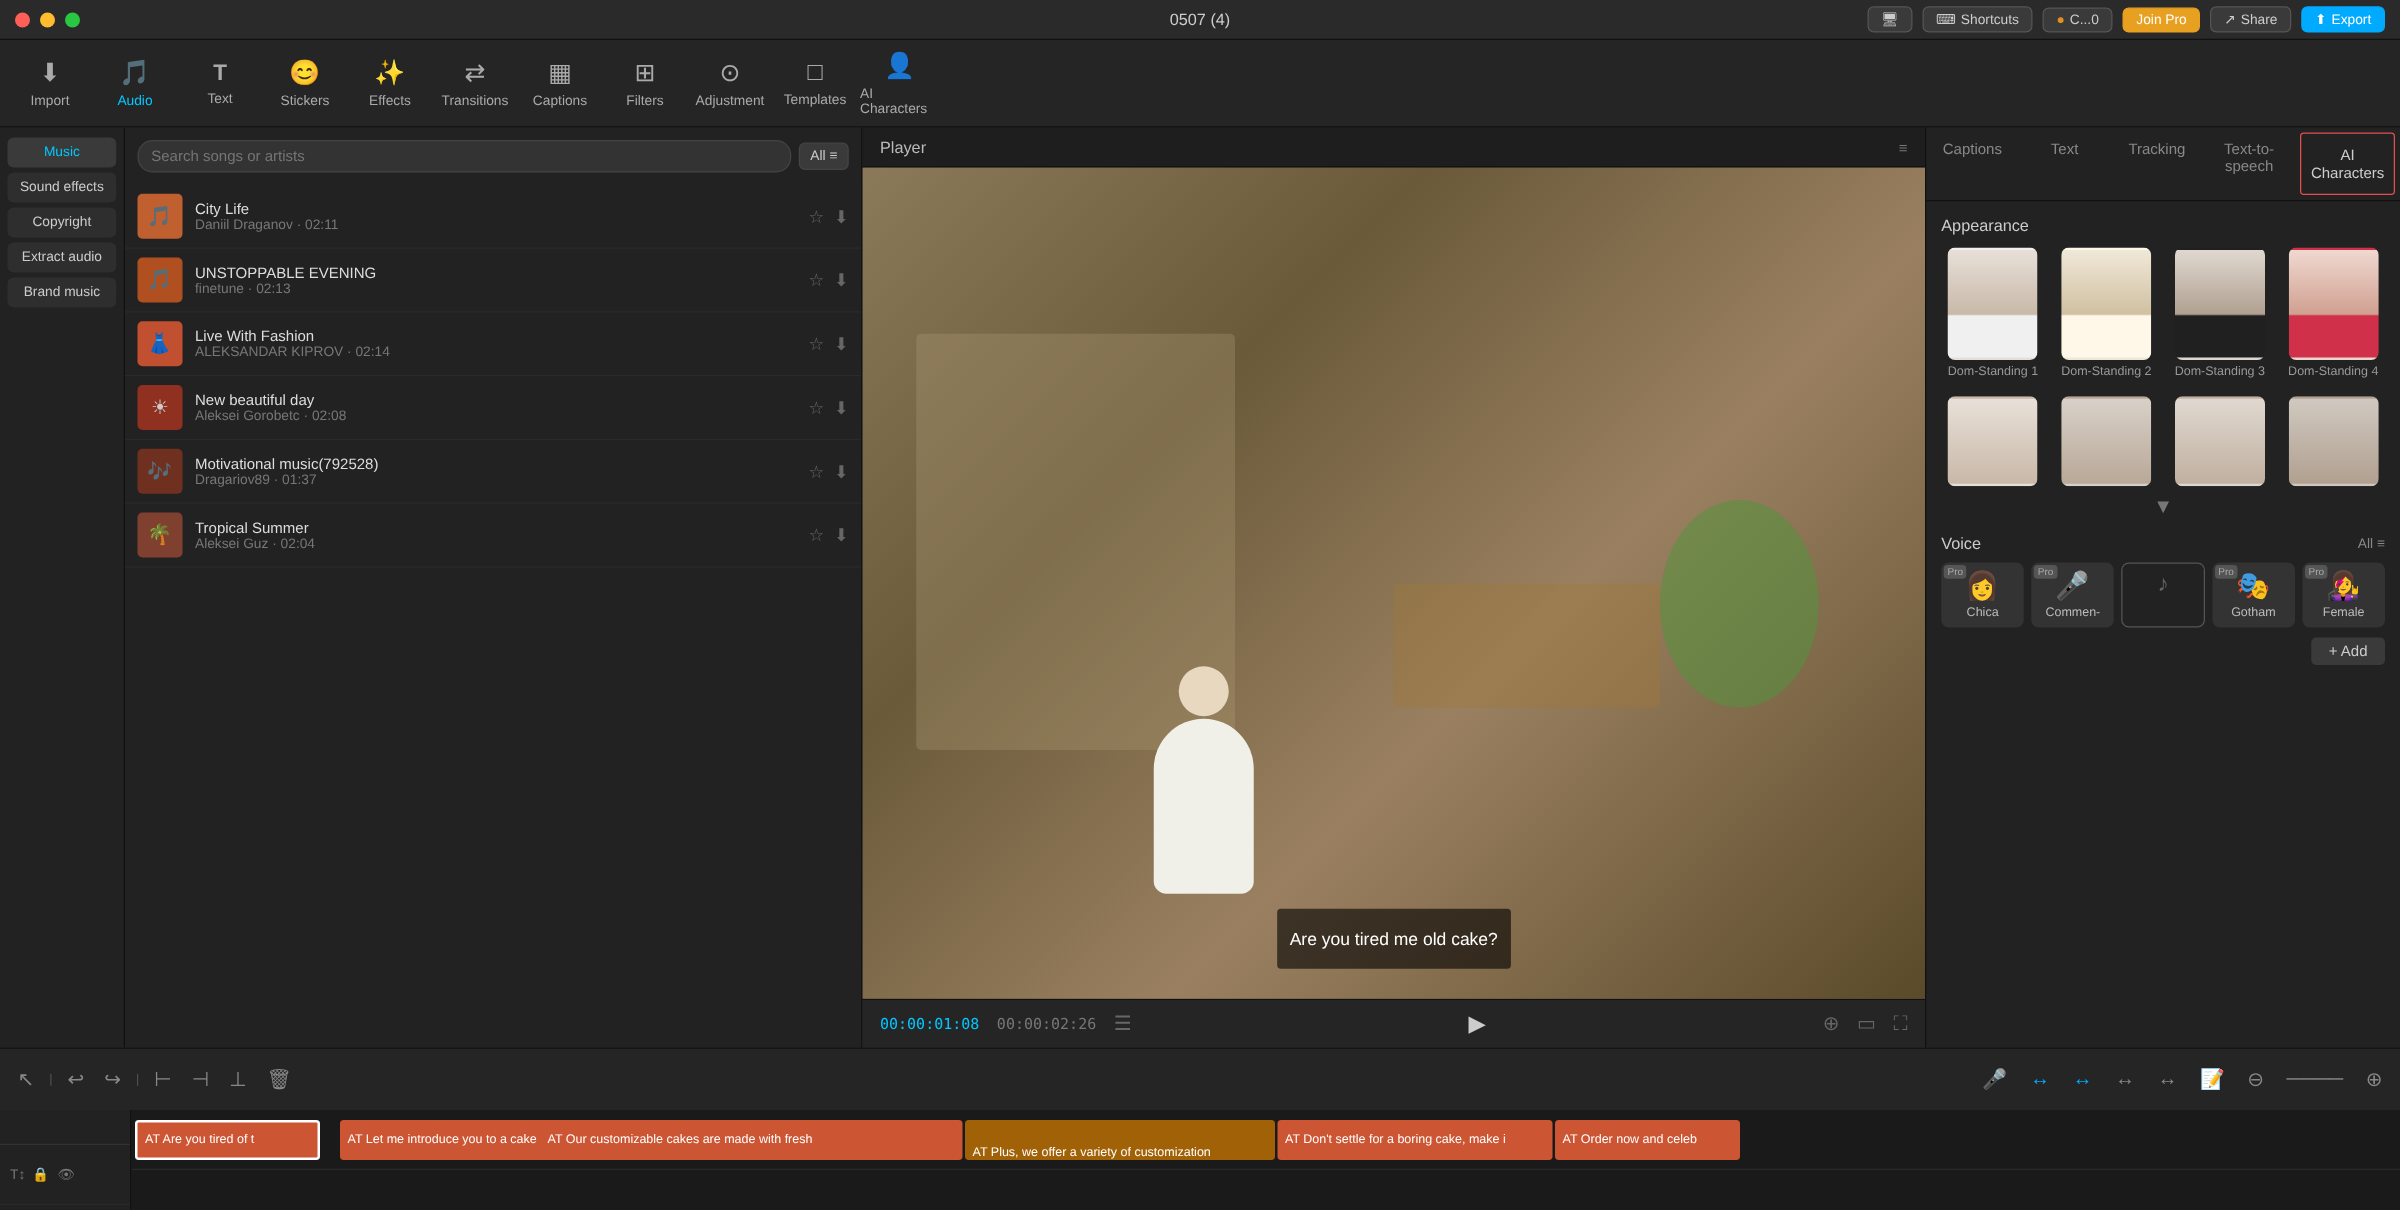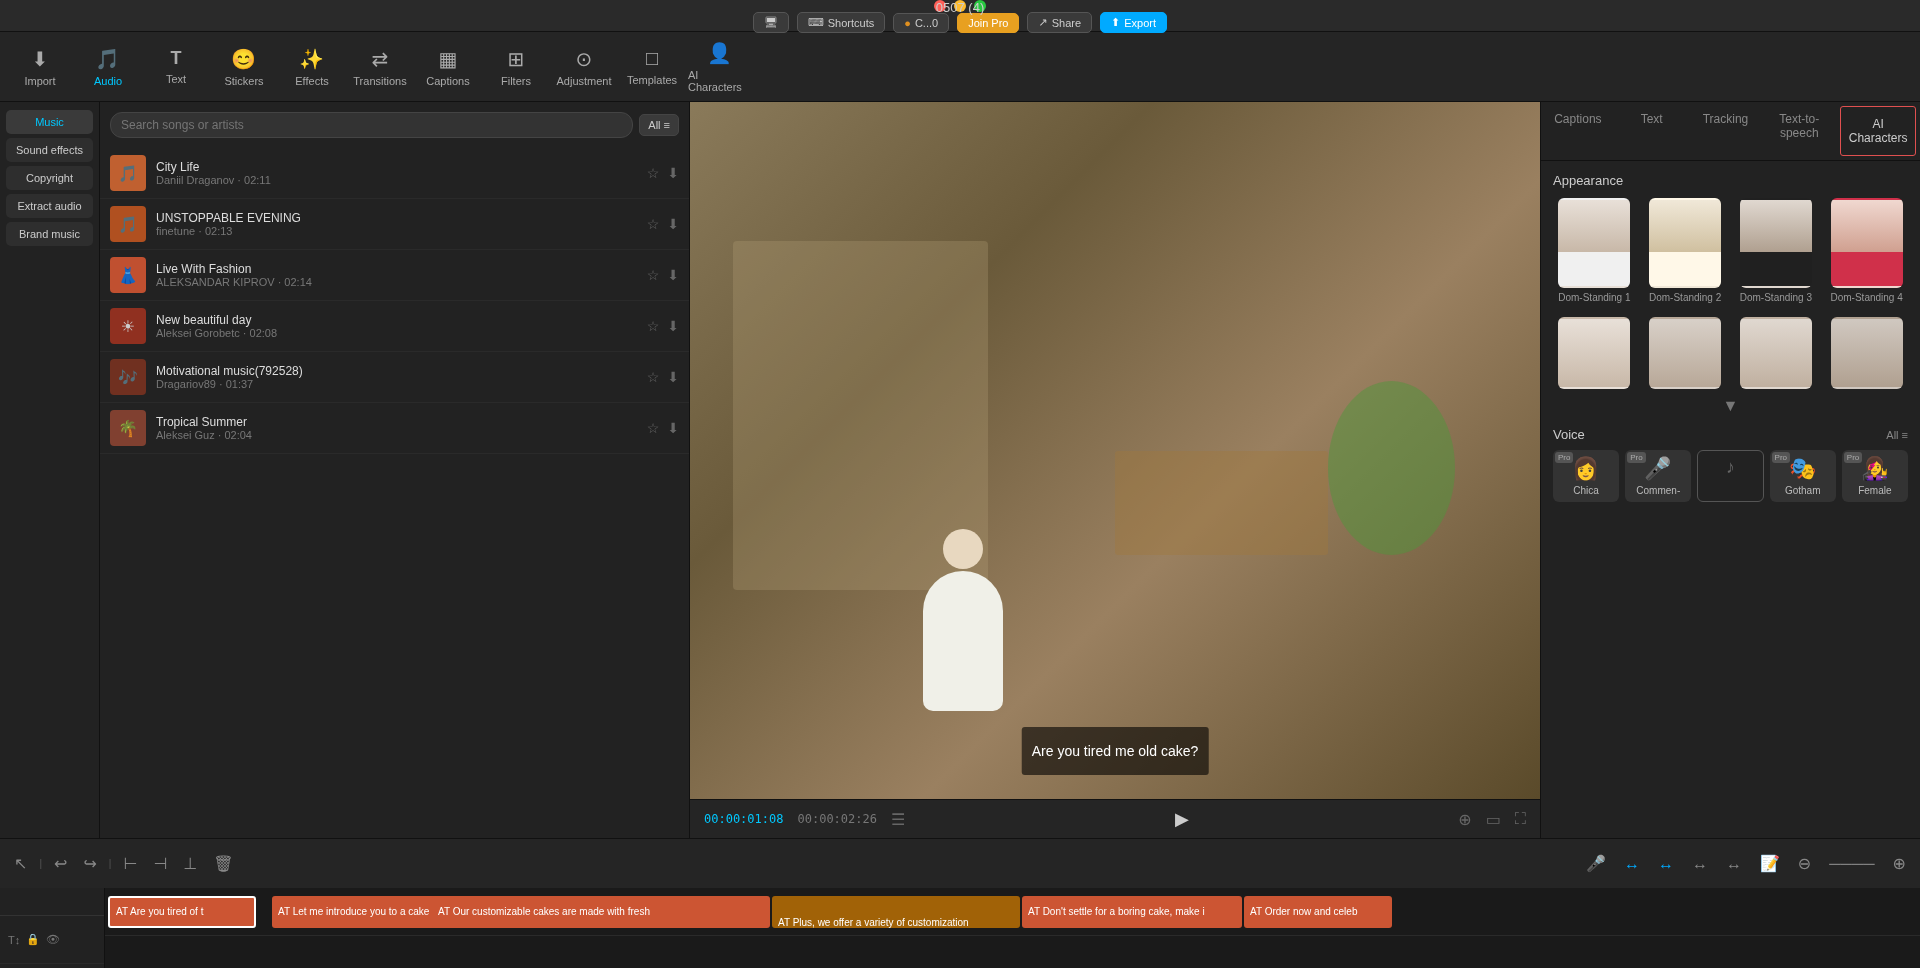--- a/index.html
+++ b/index.html
@@ -1,19 +1,19 @@
 <!DOCTYPE html>
 <html><head>
   <meta charset="utf-8">
   <style>
     * { box-sizing: border-box; margin: 0; padding: 0; }
     body { background: #1a1a1a; color: #ccc; font-family: -apple-system, BlinkMacSystemFont, 'Segoe UI', sans-serif; font-size: 12px; width: 1920px; height: 968px; overflow: hidden; }
 
     
-    .titlebar { height: 32px; background: #2a2a2a; display: flex; align-items: center; justify-content: space-between; padding: 0 12px; border-bottom: 1px solid #111; flex-direction: column; }
+    .titlebar { height: 32px; background: #2a2a2a; display: flex; align-items: center; justify-content: space-between; padding: 0 12px; border-bottom: 1px solid #111; }
     .titlebar-left { display: flex; align-items: center; gap: 8px; }
     .traffic-light { width: 12px; height: 12px; border-radius: 50%; }
     .tl-red { background: #ff5f57; }
     .tl-yellow { background: #febc2e; }
     .tl-green { background: #28c840; }
     .titlebar-center { position: absolute; left: 50%; transform: translateX(-50%); font-size: 13px; color: #ccc; }
     .titlebar-right { display: flex; align-items: center; gap: 8px; }
     .titlebar-btn { background: #3a3a3a; border: 1px solid #555; border-radius: 5px; padding: 3px 10px; color: #ccc; font-size: 11px; cursor: pointer; display: flex; align-items: center; gap: 4px; }
     .titlebar-btn.join-pro { background: #e8a020; color: #fff; border-color: #e8a020; }
     .titlebar-btn.export { background: #00aaff; color: #fff; border-color: #00aaff; }
@@ -283,20 +283,24 @@
         <div class="music-actions">
           <span class="music-action-btn">☆</span>
           <span class="music-action-btn">⬇</span>
         </div>
       </div>
 
     </div>
   </div>
 
   <div class="player-panel">
+    <div class="player-header">
+      <span class="player-title">Player</span>
+      <span class="player-menu-btn">≡</span>
+    </div>
     <div class="player-video">
       <div class="video-bg" style="position:relative;width:100%;height:100%;">
 
         <div style="position:absolute;inset:0;background:linear-gradient(135deg,#8a7a5a 0%,#6a5a3a 30%,#9a8060 60%,#5a4a2a 100%);"></div>
 
         <div style="position:absolute;top:20%;left:5%;width:30%;height:50%;background:rgba(180,160,120,0.3);border-radius:4px;"></div>
         <div style="position:absolute;top:40%;right:10%;width:15%;height:25%;background:rgba(80,150,60,0.5);border-radius:50%;"></div>
         <div style="position:absolute;top:50%;right:25%;width:25%;height:15%;background:rgba(160,120,60,0.4);border-radius:3px;"></div>
 
         <div style="position:absolute;bottom:10%;left:25%;width:120px;height:200px;">
@@ -390,20 +394,23 @@
             <span class="voice-pro-badge">Pro</span>
             <span class="voice-icon">🎭</span>
             <span class="voice-name">Gotham</span>
           </div>
           <div class="voice-card">
             <span class="voice-pro-badge">Pro</span>
             <span class="voice-icon">👩‍🎤</span>
             <span class="voice-name">Female</span>
           </div>
         </div>
+        <div style="margin-top:8px;text-align:right;">
+          <button style="background:#3a3a3a;border:none;border-radius:4px;color:#ccc;padding:4px 14px;cursor:pointer;font-size:12px;">+ Add</button>
+        </div>
       </div>
     </div>
   </div>
 
 </div>
 
 <div class="timeline-toolbar">
   <span class="timeline-tool-btn">↖</span>
   <span style="color:#555;font-size:10px;">|</span>
   <span class="timeline-tool-btn">↩</span>

